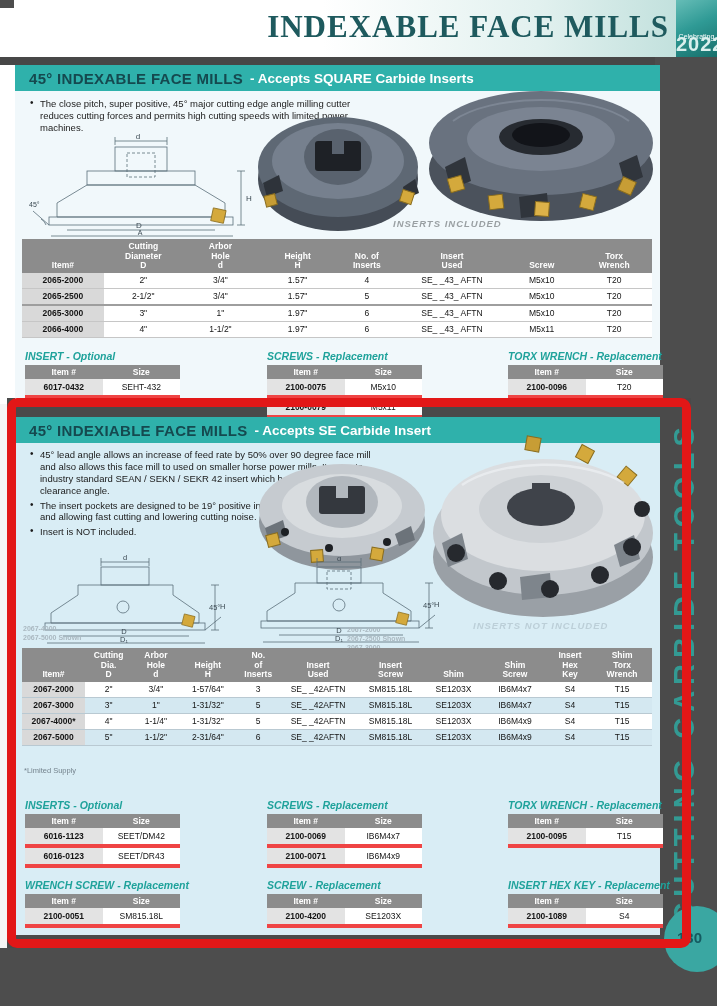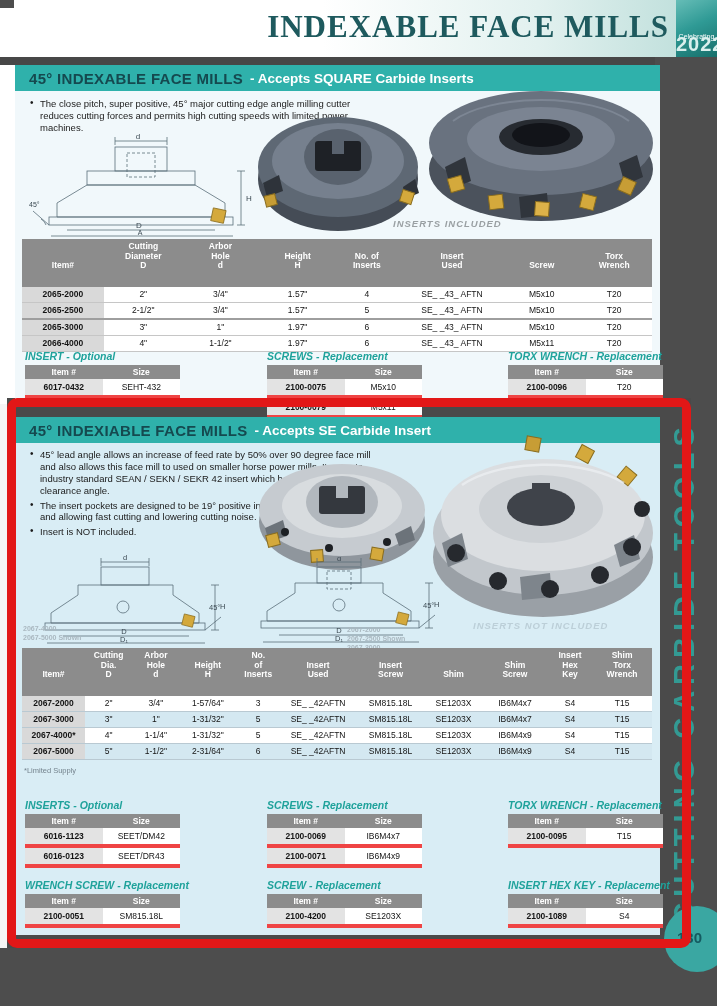--- a/index.html
+++ b/index.html
@@ -57,21 +57,21 @@
 
   .diag-caption{position:absolute;font-size:7px;line-height:1.25;color:#aab8c0;font-weight:bold;}
   .footnote{position:absolute;left:9px;top:349px;font-size:7.5px;color:#75848e;}
 
   
   .big-table{position:absolute;border-collapse:collapse;table-layout:fixed;width:630px;left:7px;
              font-size:8.5px;}
   .s1-table{top:174px;}
   .s2-table{top:231px;}
   .big-table th{background:#8c8c8c;color:#ffffff;font-weight:bold;white-space:pre-line;
-                padding:3px 1px 16px;line-height:1.12;vertical-align:bottom;text-align:center;}
+                padding:3px 1px 2px;line-height:1.12;vertical-align:bottom;text-align:center;}
   .big-table td{text-align:center;padding:2.5px 1px;color:#141414;background:#ffffff;
                 border-bottom:1px solid #c6c6c6;}
   .big-table td:first-child{background:#d9d9d9;font-weight:bold;}
   .s1-table tbody tr:nth-child(2) td{border-bottom:2px solid #9e9e9e;}
   .s2-table td{border-bottom:1px solid #b9c9d2;}
   .s2-table tbody tr:nth-child(even) td{background:#d4e8f1;}
   .s2-table tbody tr:nth-child(even) td:first-child{background:#d9d9d9;}
 
   
   .subtable-block{position:absolute;width:160px;}

